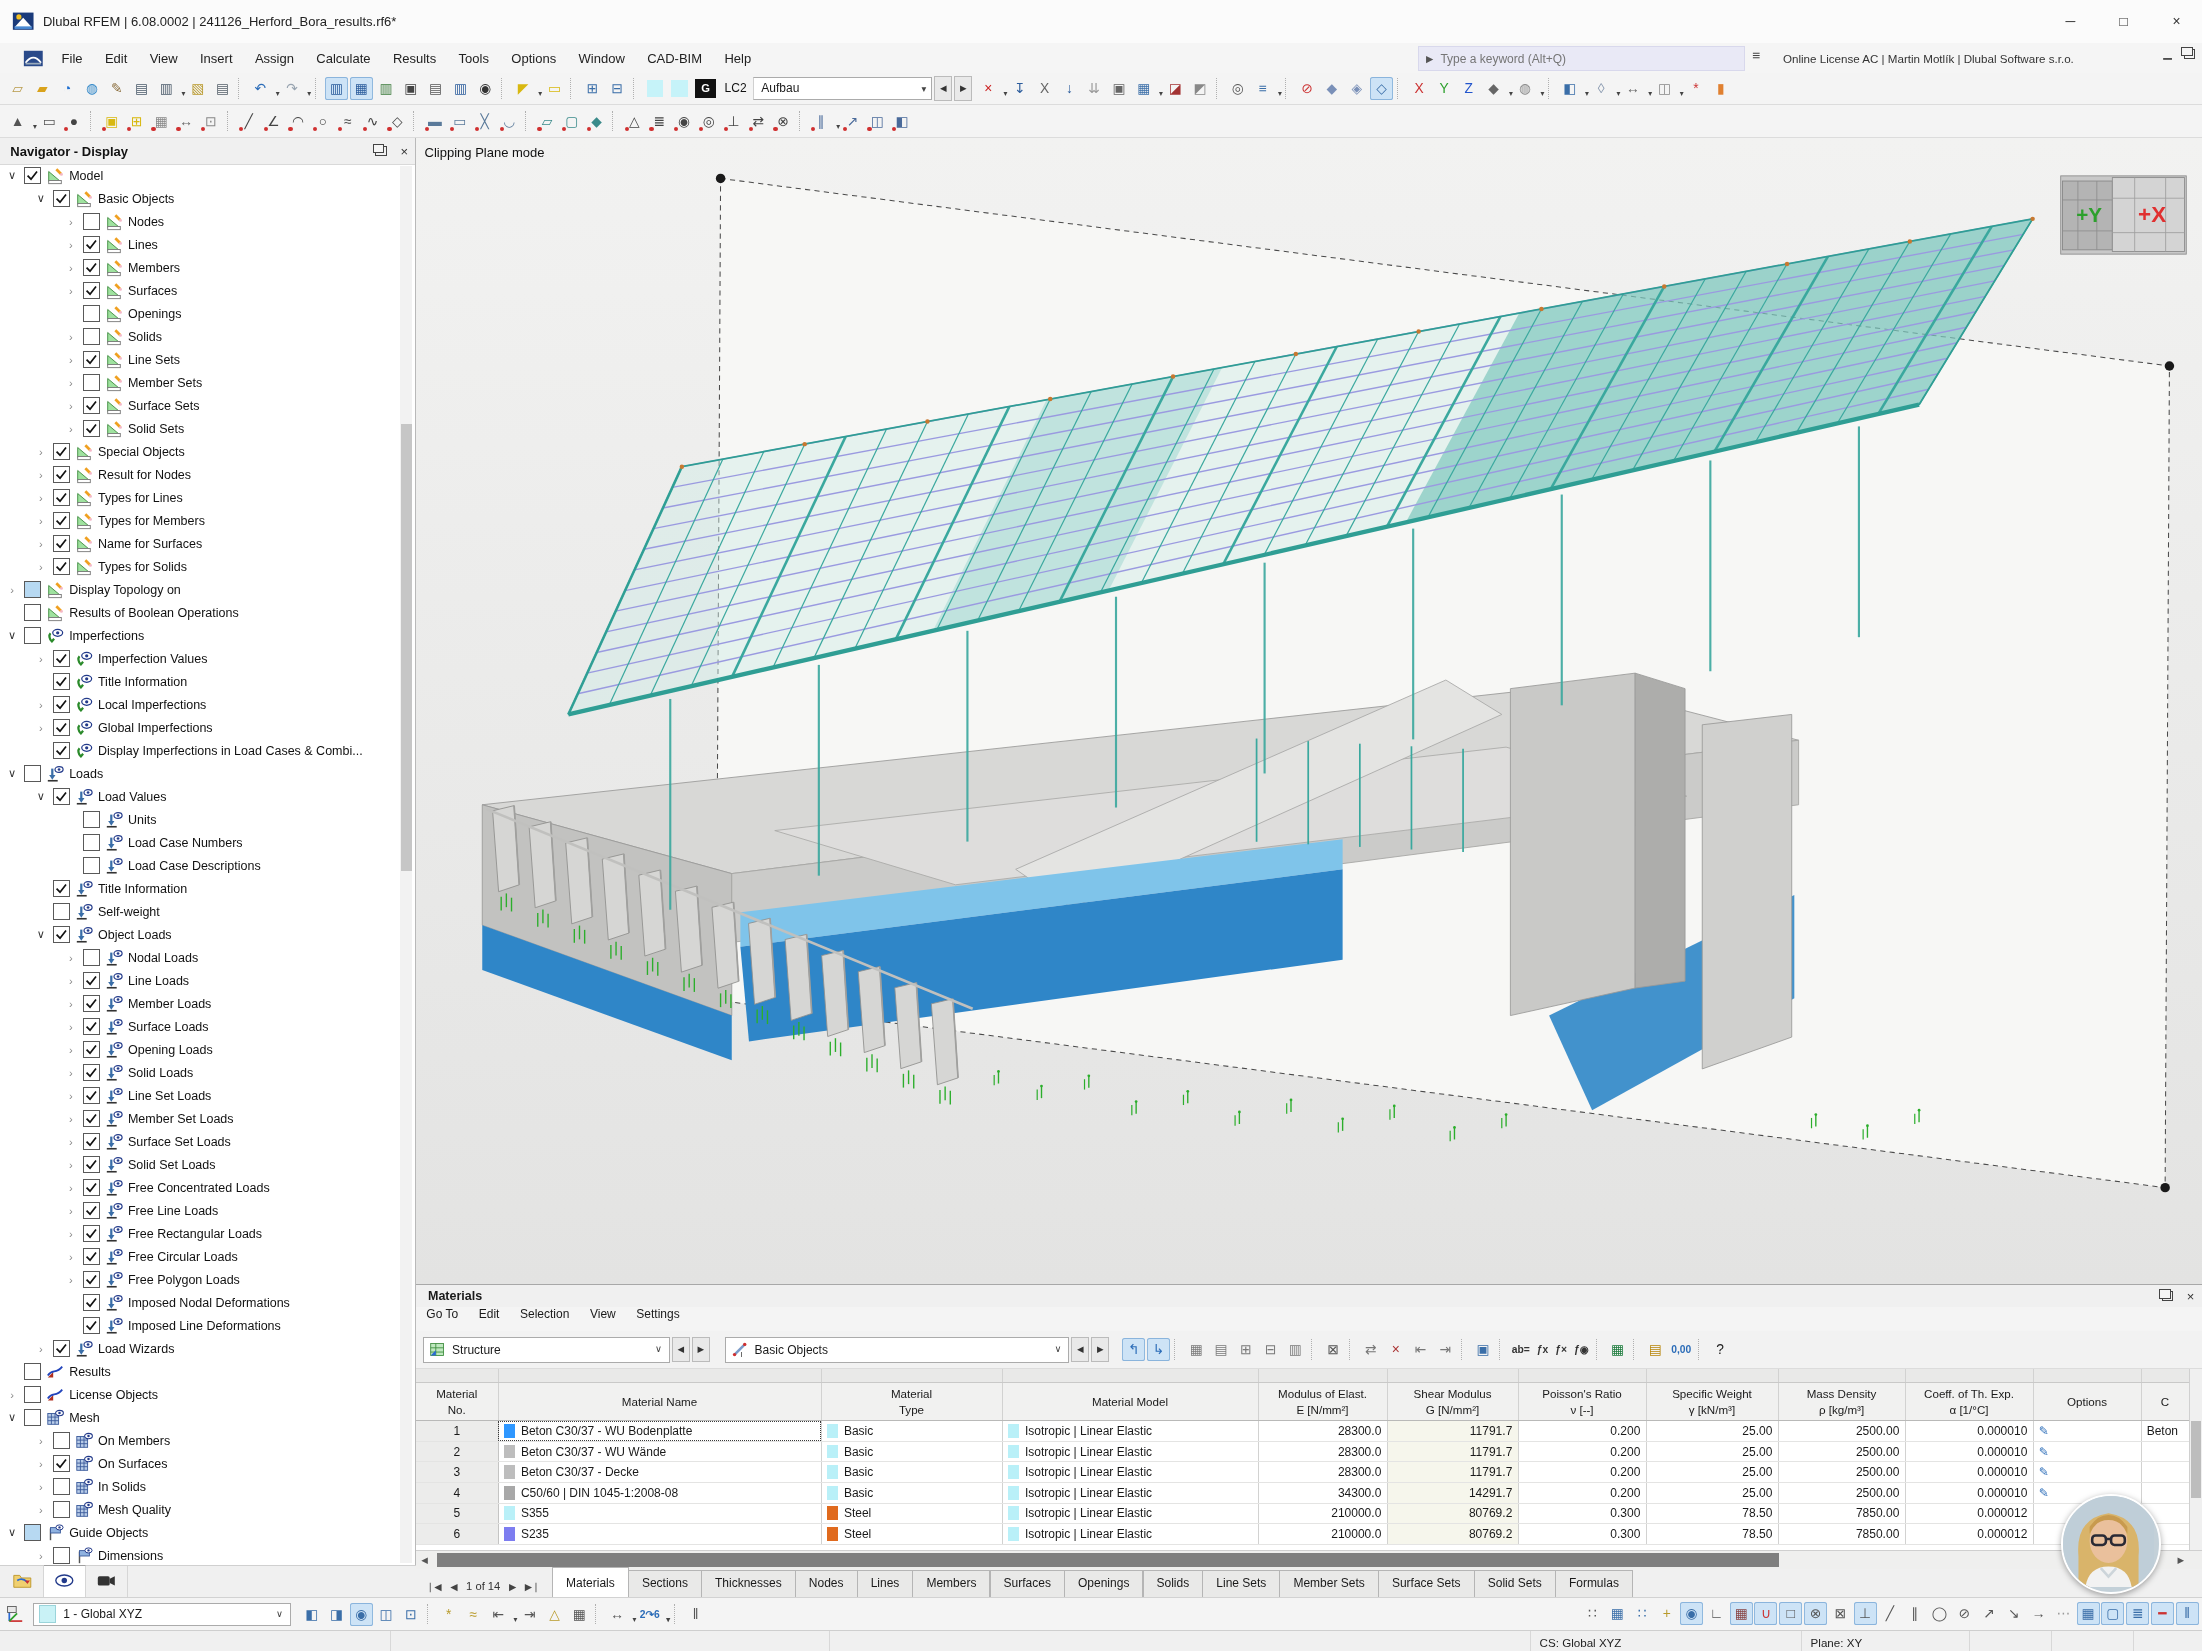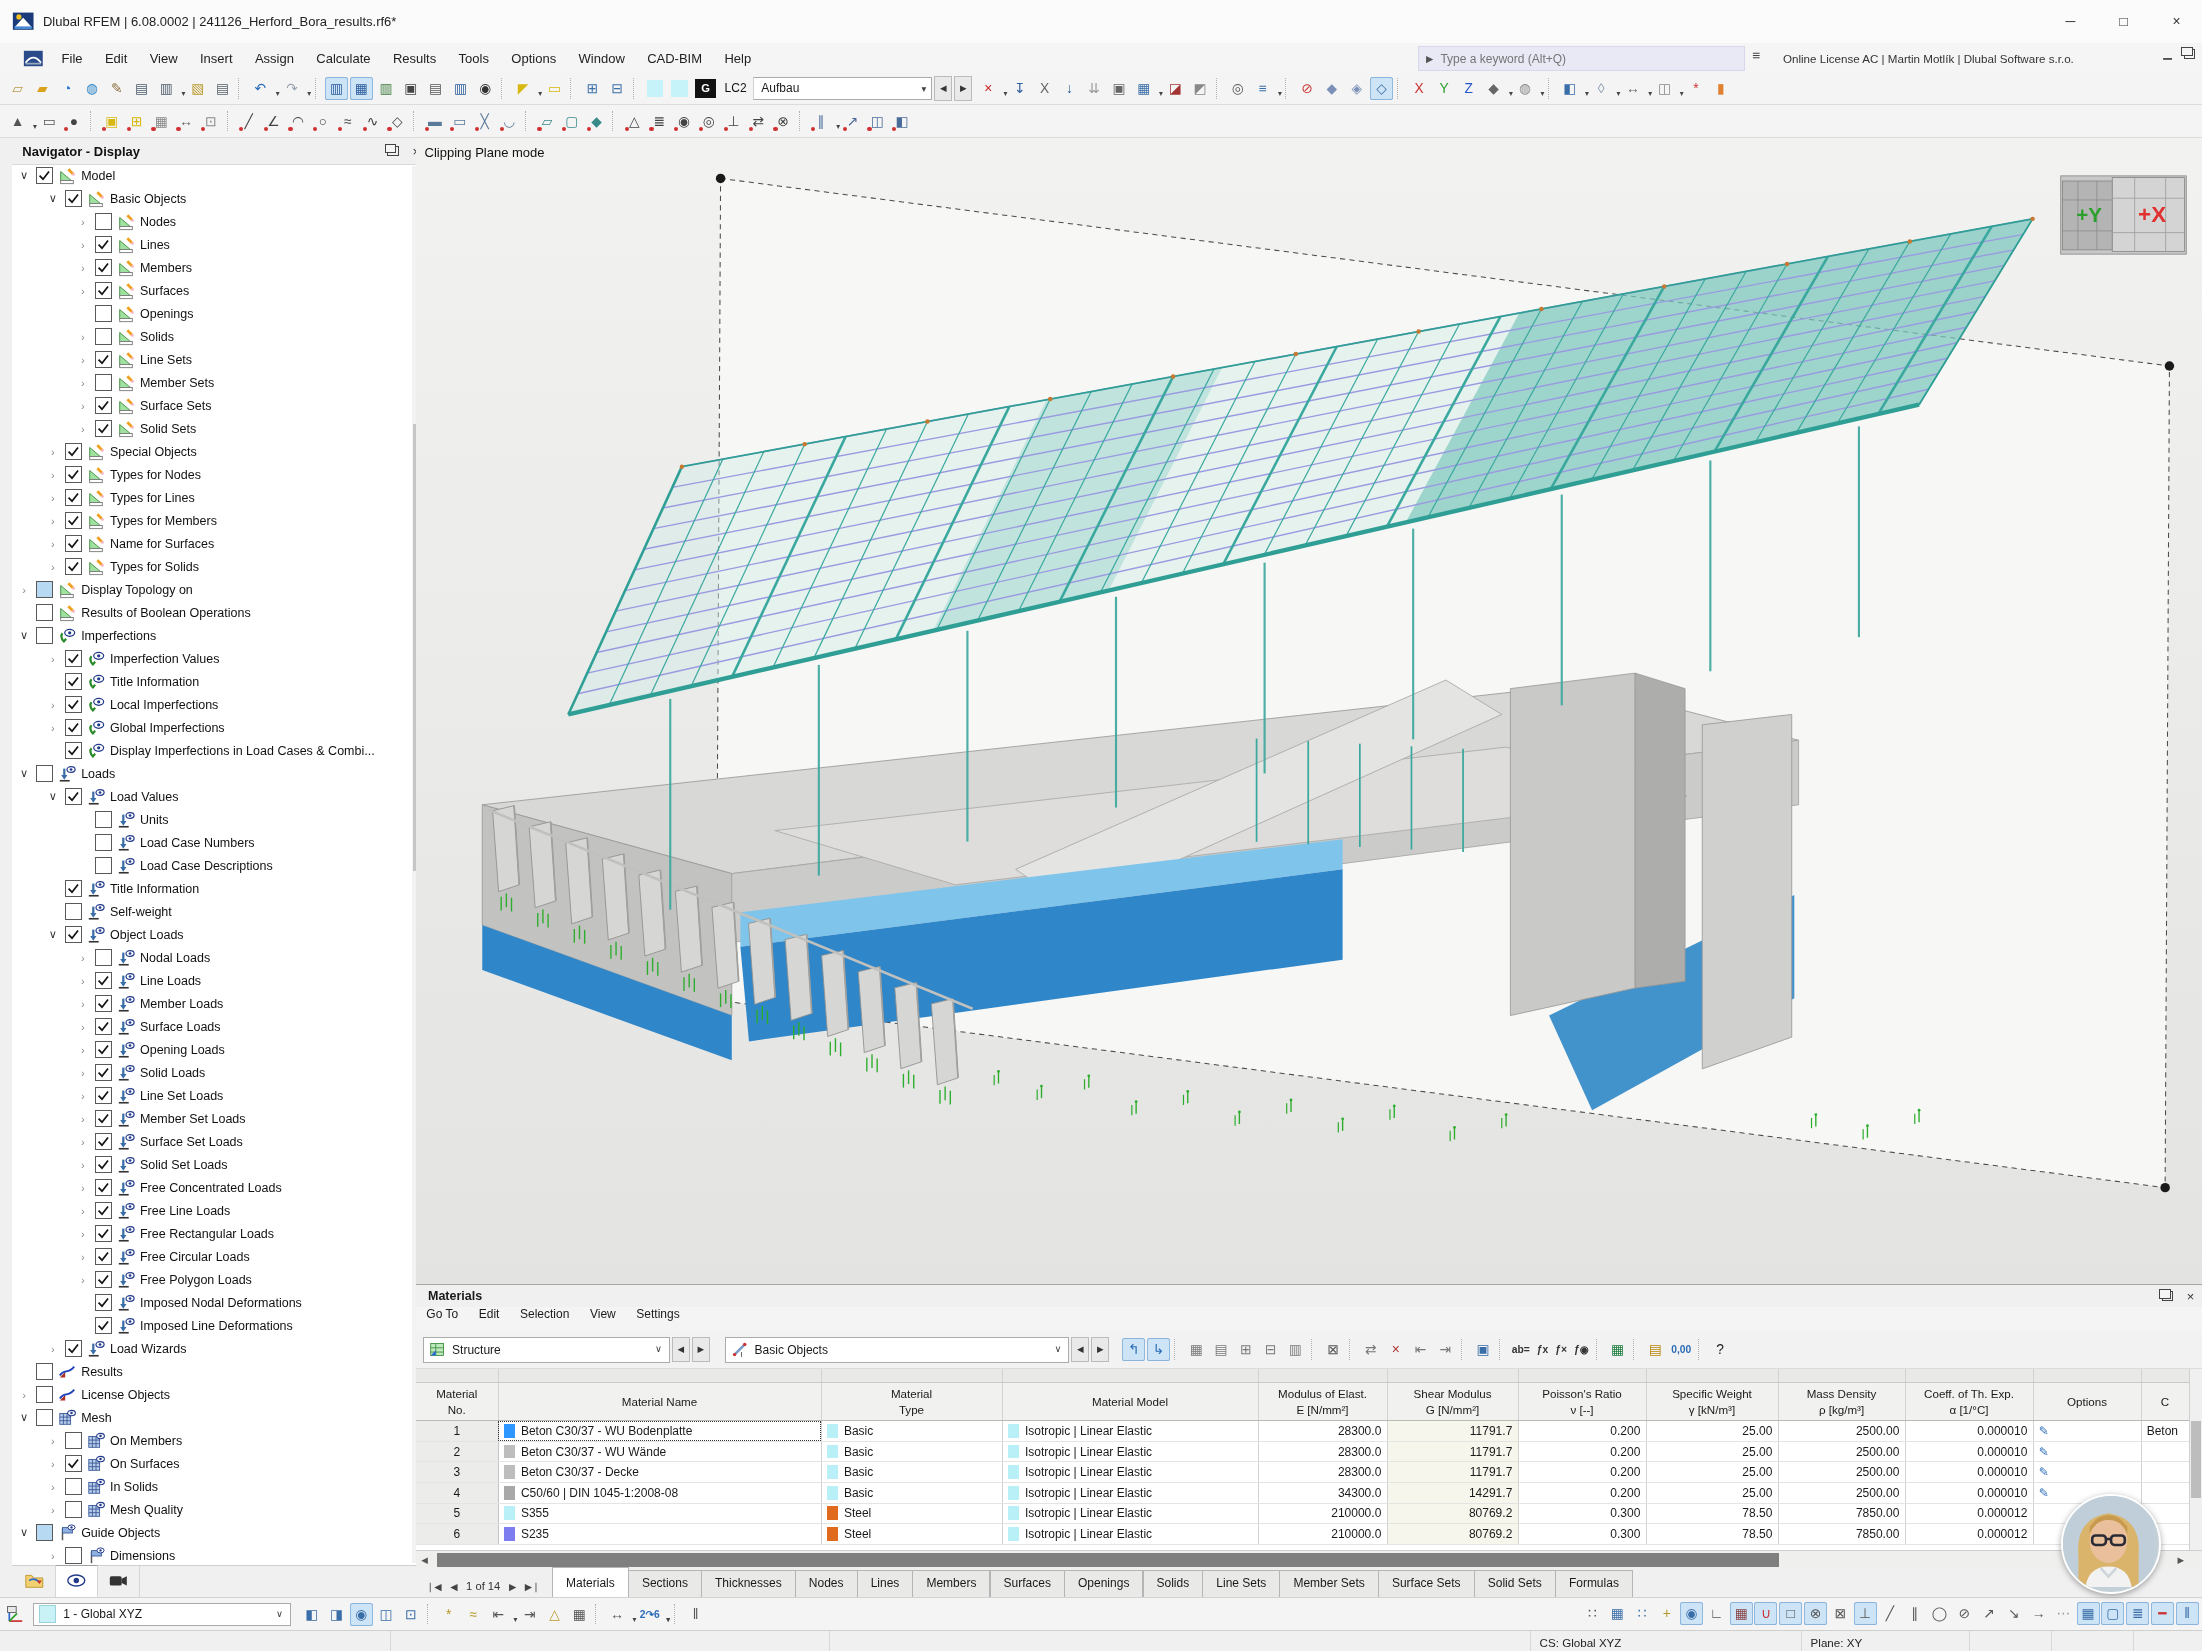--- a/index.html
+++ b/index.html
@@ -36,21 +36,21 @@
   .ticon .swi{position:absolute;left:3.4px;top:3.4px;right:3.4px;bottom:3.4px;}
   .ticon.dot::before{content:"";position:absolute;width:4.3px;height:4.3px;background:#d03030;border-radius:50%;left:1.7px;bottom:1.7px;}
   .tsep{width:5.2px;height:20.6px;border-left:0.9px dotted #b0b0b0;margin:0 3.4px;flex:0 0 auto;}
   .lccluster{display:flex;align-items:center;margin:0 3.4px;flex:0 0 auto;}
   .gbox{width:20.6px;height:19px;background:#111;color:#fff;font-weight:bold;font-size:11.2px;text-align:center;line-height:19px;}
   .lccode{font-size:12px;margin:0 6.9px 0 8.6px;color:#111;}
   .lccombo{width:179px;height:22.4px;background:#fff;border:0.9px solid #ababab;display:flex;align-items:center;font-size:12px;padding-left:6.9px;box-sizing:border-box;position:relative;border-left:0.9px solid #d0d0d0;}
   .lccombo::after{content:"▾";position:absolute;right:5.2px;top:4.3px;font-size:9.5px;color:#444;}
   .spinbtn{width:16.3px;height:22.4px;background:#e9e9e9;border:0.9px solid #bbb;margin-left:1.7px;text-align:center;line-height:22.4px;font-size:8.6px;color:#333;}
   
-  #navigator{position:absolute;left:12px;top:138px;width:416px;height:1459px;background:#fff;border-right:0.9px solid #b9b9b9;box-sizing:border-box;}
+  #navigator{position:absolute;left:0;top:138px;width:416px;height:1459px;background:#fff;border-right:0.9px solid #b9b9b9;box-sizing:border-box;}
   .navheader{position:absolute;left:0;top:0;width:100%;height:26px;background:#f0f0f0;border-bottom:0.9px solid #d9d9d9;display:flex;align-items:center;}
   .navtitle{font-weight:bold;font-size:13px;margin-left: 10.3px;color:#111;}
   .navhbtns{position:absolute;right:6.9px;top:0;height:26px;display:flex;gap:13.8px;align-items:center;}
   #tree{position:absolute;left:0;top:26px;width:396px;height:1402px;overflow:hidden;}
   .trow{display:flex;align-items:center;height:23px;gap:5.2px;}
   .texp{width:13.8px;text-align:center;color:#8a8a8a;font-size:11.2px;flex:0 0 auto;}
   .texp.open{color:#333;}
   .tcheck{width:14.6px;height:14.6px;border:0.9px solid #595959;background:#fff;flex:0 0 auto;position:relative;}
   .tcheck svg{position:absolute;left:0;top:0;}
   .tcheck.partial{background:#b7d9f2;}
@@ -480,21 +480,21 @@
             <svg viewBox="0 0 17 17">
               <path d="M3,9 L7,13 L14,4" fill="none" stroke="#111" stroke-width="2"></path>
             </svg>
           </span>
           <span class="tico"><svg viewBox="0 0 20 20">
               <polygon points="3,16 16,16 3,5" fill="#9fe29f" stroke="#3d8b3d"></polygon>
               <rect x="3" y="15" width="14" height="3.5" fill="#fff" stroke="#777"></rect>
               <line x1="11.5" y1="2.5" x2="17" y2="8" stroke="#f0a020" stroke-width="3"></line>
               <circle cx="17.2" cy="8.2" r="1.6" fill="#f4b8c8"></circle>
             </svg></span>
-          <span class="tlabel">Types for Nodes</span>
+          <span class="tlabel">Result for Nodes</span>
         </div>
         <div class="trow" style="padding-left: 34px;">
           <span class="texp">›</span>
           <span class="tcheck">
             <svg viewBox="0 0 17 17">
               <path d="M3,9 L7,13 L14,4" fill="none" stroke="#111" stroke-width="2"></path>
             </svg>
           </span>
           <span class="tico"><svg viewBox="0 0 20 20">
               <polygon points="3,16 16,16 3,5" fill="#9fe29f" stroke="#3d8b3d"></polygon>

